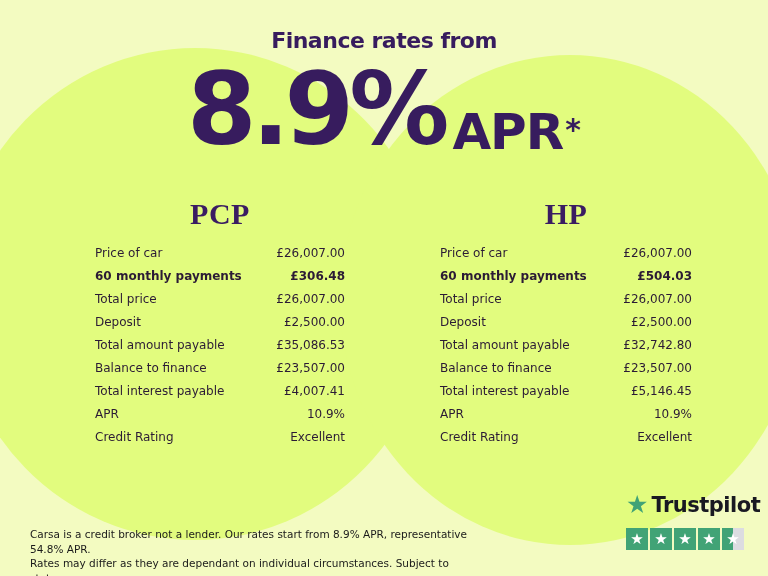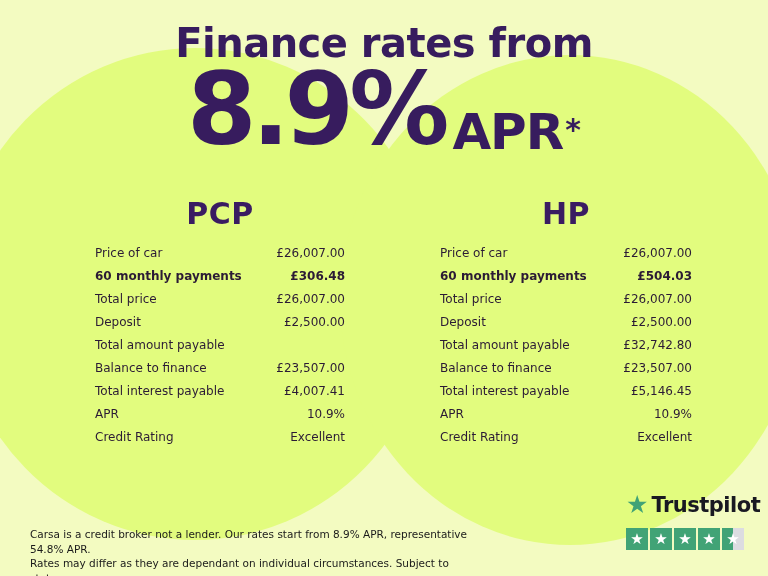--- a/index.html
+++ b/index.html
@@ -20,23 +20,23 @@
     border-radius: 50%;
   }
   .blob-left  { left: -45px; top: 48px;  width: 480px; height: 492px; }
   .blob-right { left: 340px; top: 55px;  width: 460px; height: 490px; }
 
   .content { position: absolute; inset: 0; }
 
   .title {
     position: absolute;
     top: 20px; left: 0; right: 0;
-    margin: 0;
+    margin: 8px;
     text-align: center;
-    font-size: 40px;
+    font-size: 22px;
     font-weight: 800;
     letter-spacing: -0.5px;
     color: #371c5e;
   }
 
   .rate-line {
     position: absolute;
     top: 56px; left: 0; right: 0;
     display: flex;
     justify-content: center;
@@ -67,20 +67,21 @@
   .fin-table.pcp { left: 95px;  width: 250px; }
   .fin-table.hp  { left: 440px; width: 252px; }
   .fin-table h2 {
     margin: 0 0 10px 0;
     text-align: center;
     font-size: 30px;
     line-height: 36px;
     font-weight: 800;
     letter-spacing: 0.5px;
     color: #3a1c62;
+    font-family: Liberation Serif, serif;
   }
   .row {
     display: flex;
     justify-content: space-between;
     align-items: baseline;
     line-height: 23px;
     font-size: 12px;
     color: #2b1b35;
   }
   .row.bold { font-weight: bold; }
@@ -159,20 +160,21 @@
           <div class="row">
             <span class="lbl">Total price</span>
             <span class="val">£26,007.00</span>
           </div>
           <div class="row">
             <span class="lbl">Deposit</span>
             <span class="val">£2,500.00</span>
           </div>
           <div class="row">
             <span class="lbl">Total amount payable</span>
+            <span class="val">£35,086.53</span>
           </div>
           <div class="row">
             <span class="lbl">Balance to finance</span>
             <span class="val">£23,507.00</span>
           </div>
           <div class="row">
             <span class="lbl">Total interest payable</span>
             <span class="val">£4,007.41</span>
           </div>
           <div class="row">

